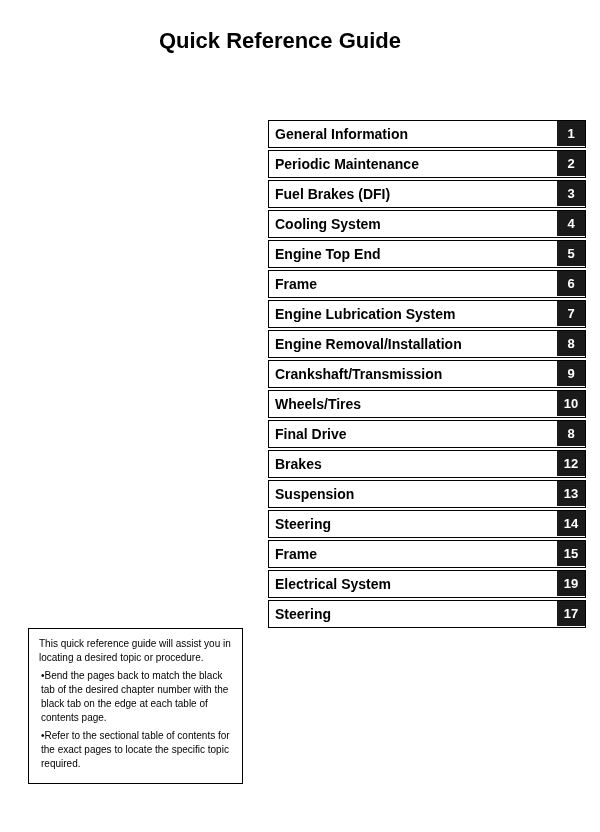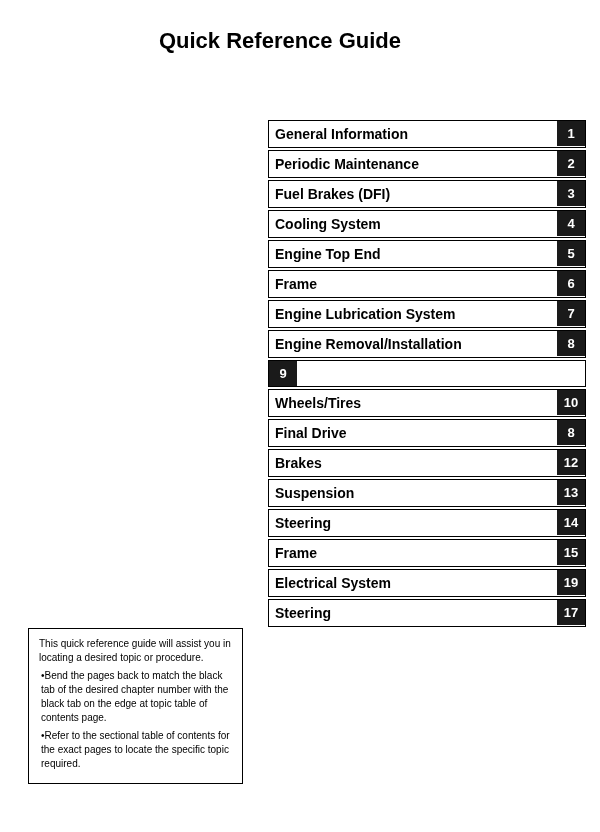--- a/index.html
+++ b/index.html
@@ -125,20 +125,21 @@
       </div>
       <div class="toc-item">
         <span class="toc-label">Engine Lubrication System</span>
         <span class="toc-number">7</span>
       </div>
       <div class="toc-item">
         <span class="toc-label">Engine Removal/Installation</span>
         <span class="toc-number">8</span>
       </div>
       <div class="toc-item">
+        <span class="toc-label">Crankshaft/Transmission</span>
         <span class="toc-number">9</span>
       </div>
       <div class="toc-item">
         <span class="toc-label">Wheels/Tires</span>
         <span class="toc-number">10</span>
       </div>
       <div class="toc-item">
         <span class="toc-label">Final Drive</span>
         <span class="toc-number">8</span>
       </div>
@@ -163,17 +164,17 @@
         <span class="toc-number">19</span>
       </div>
       <div class="toc-item">
         <span class="toc-label">Steering</span>
         <span class="toc-number">17</span>
       </div>
     </div>
 
   <div class="info-box">
     <p>This quick reference guide will assist you in locating a desired topic or procedure.</p>
-    <p class="bullet">•<span>Bend the pages back to match the black tab of the desired chapter number with the black tab on the edge at topic table of contents page.</span></p>
+    <p class="bullet">•<span>Bend the pages back to match the black tab of the desired chapter number with the black tab on the edge at each table of contents page.</span></p>
     <p class="bullet">•<span>Refer to the sectional table of contents for the exact pages to locate the specific topic required.</span></p>
   </div>
 
 </div>
 
 </body></html>

